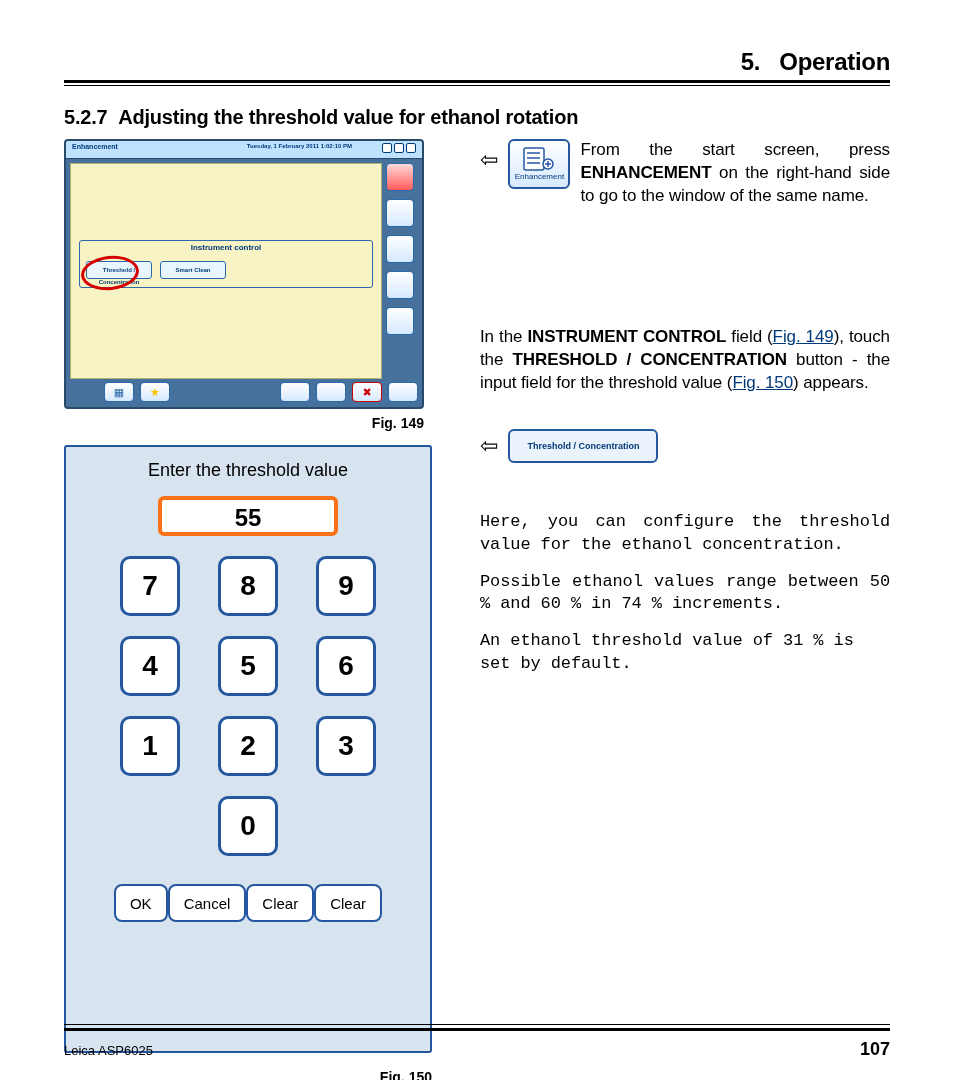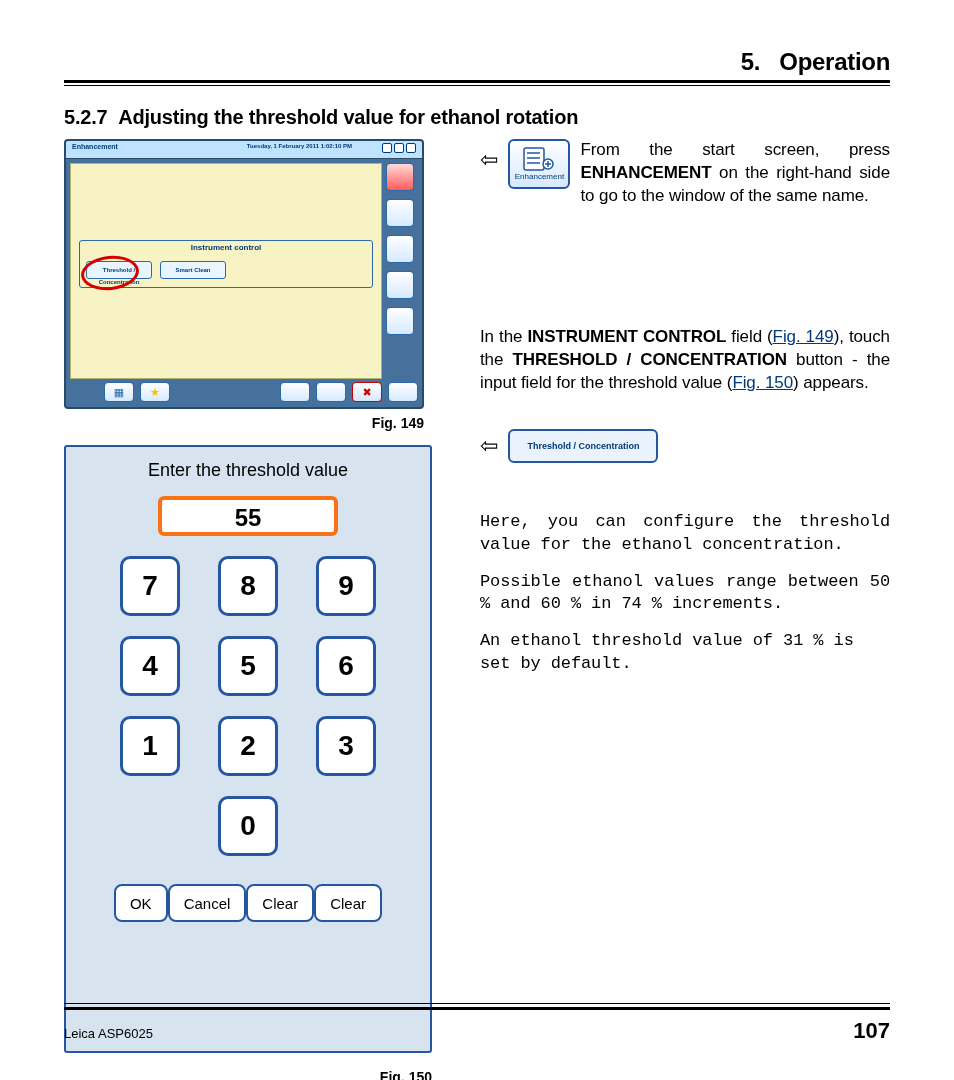--- a/index.html
+++ b/index.html
@@ -229,30 +229,30 @@
     width: 150px; height: 34px;
     border: 2px solid #2557a0; border-radius: 6px;
     background: #eaf2fb;
     font-size: 9px; color: #003a7a; font-weight: 700;
     display: flex; align-items: center; justify-content: center;
   }
   .rc-row4 { margin-top: 48px; }
 
   
   .footer-area {
-    position: absolute; left: 64px; right: 64px; bottom: 36px;
+    position: absolute; left: 64px; right: 64px; bottom: 20px;
   }
   .footer-rule-thin { border-top: 1px solid #000; margin-bottom: 3px; }
   .footer-rule-thick { border-top: 3px solid #000; }
   .footer-row {
     display: flex; justify-content: space-between; align-items: baseline;
     margin-top: 8px;
   }
   .footer-left { font-size: 13px; }
-  .footer-right { font-size: 22px; font-weight: 700; }
+  .footer-right { font-size: 18px; font-weight: 700; }
 </style>
 </head>
 <body>
 
 <div class="page">
 
   <div class="chapter-head">
     <span>5.</span>&nbsp;&nbsp;&nbsp;<span>Operation</span>
   </div>
   <div class="rule-thick"></div>

